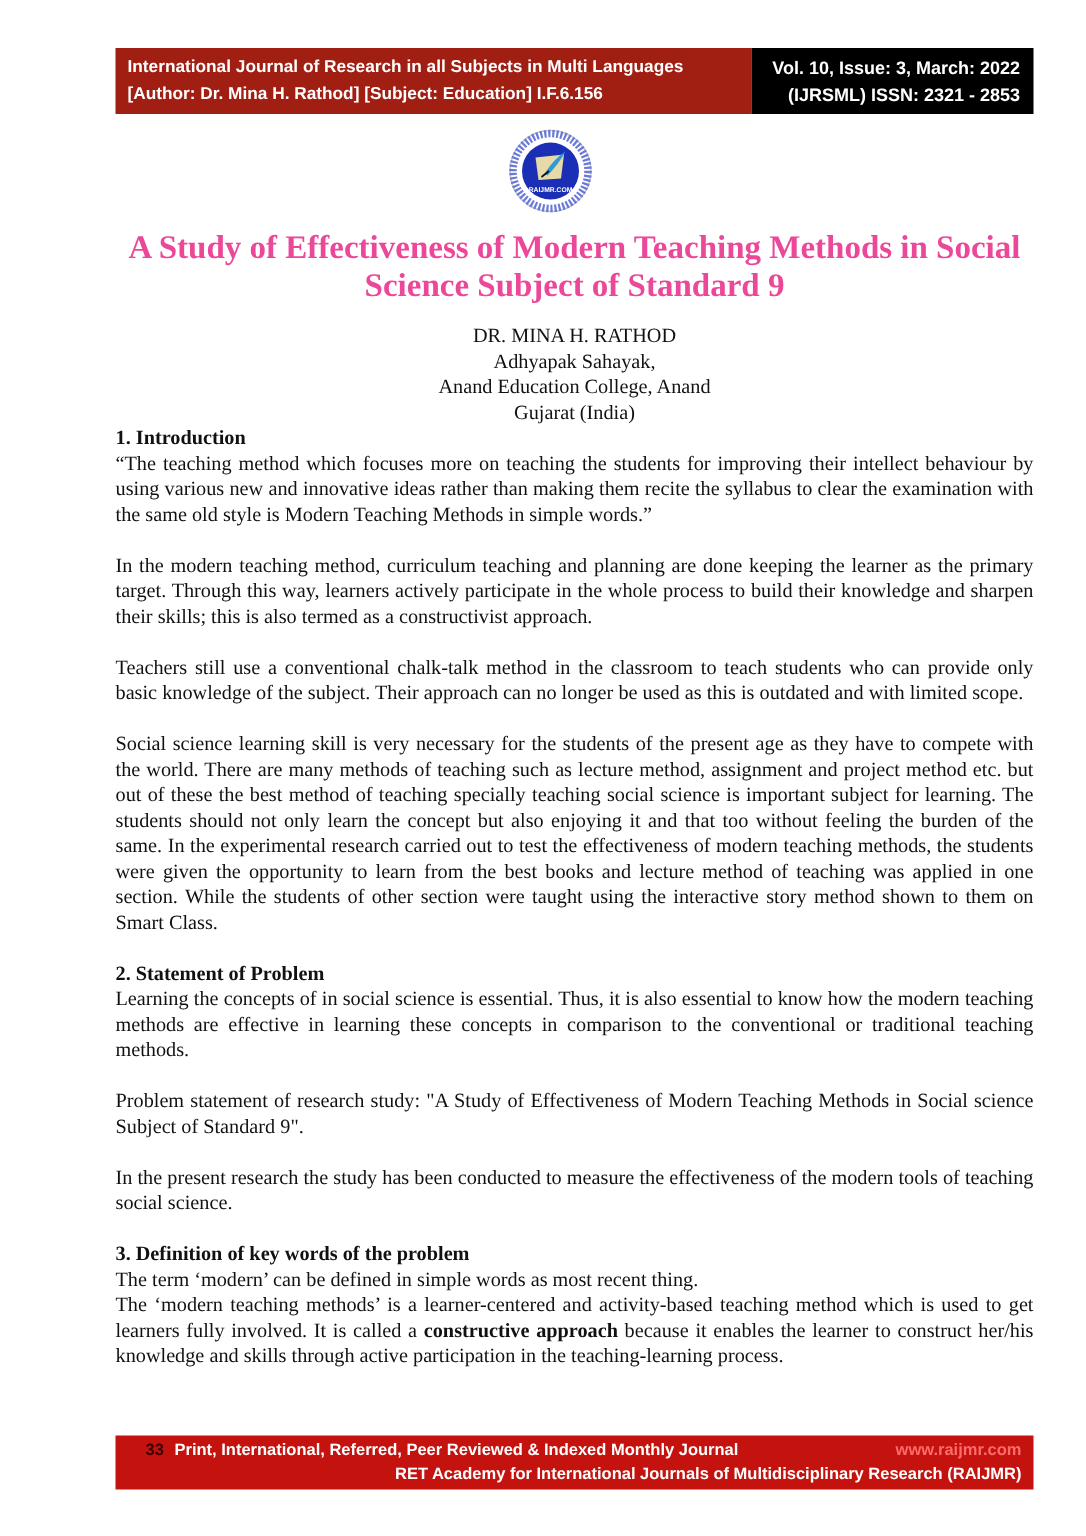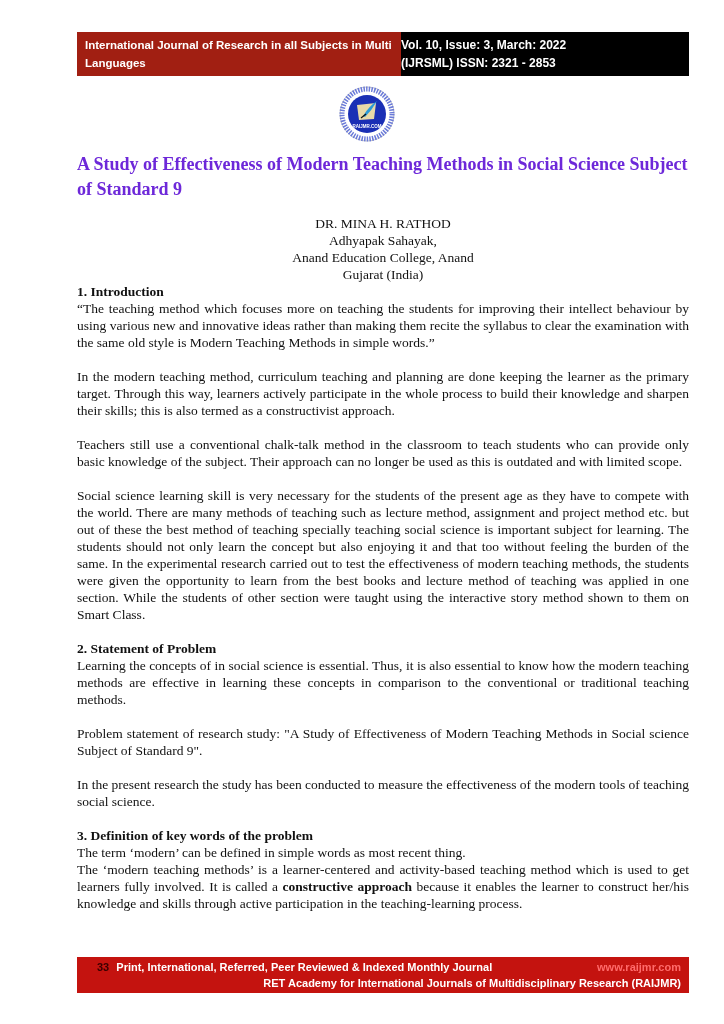--- a/index.html
+++ b/index.html
@@ -4,39 +4,39 @@
 <style>
   html, body { margin: 0; padding: 0; background: #ffffff; }
   body { width: 724px; height: 1024px; position: relative; overflow: hidden; }
 
   .header {
     position: absolute; left: 77px; top: 32px; width: 612px; height: 44px;
     display: flex;
     font-family: "Liberation Sans", sans-serif; font-size: 11.5px; font-weight: bold;
   }
   .header-left {
-    background: #a11f12; color: #ffffff; width: 324px; padding: 4px 0 0 8px;
+    background: #a11f12; color: #ffffff; width: 424px; padding: 4px 0 0 8px;
     box-sizing: border-box; line-height: 18px;
   }
   .header-right {
     background: #000000; color: #ffffff; flex: 1; padding: 4px 9px 4px 0;
-    box-sizing: border-box; text-align: left; line-height: 18px; font-size: 12px;
+    box-sizing: border-box; text-align: right; line-height: 18px; font-size: 12px;
   }
 
   .logo {
     position: absolute; left: 339px; top: 86px; width: 56px; height: 56px;
   }
 
   .content {
     position: absolute; left: 77px; top: 152px; width: 612px;
     font-family: "Liberation Serif", serif; font-size: 13.5px; color: #111;
   }
   .title {
-    font-weight: bold; font-size: 18px; line-height: 25px;
-    margin: 0 0 13px 0; color: #6d28d9;
+    text-align: center; font-weight: bold; font-size: 22px; line-height: 25px;
+    margin: 0 0 13px 0; color: #ec4899;
   }
   .author-block { text-align: center; line-height: 17px; font-size: 13.5px; }
   .h { font-weight: bold; line-height: 17px; }
   p { margin: 0; text-align: justify; line-height: 17px; }
   .gap { height: 17px; }
 
   .footer {
     position: absolute; left: 77px; top: 957px; width: 612px; height: 36px;
     background: #c4130f; color: #ffffff;
     font-family: "Liberation Sans", sans-serif; font-weight: bold; font-size: 11px;

